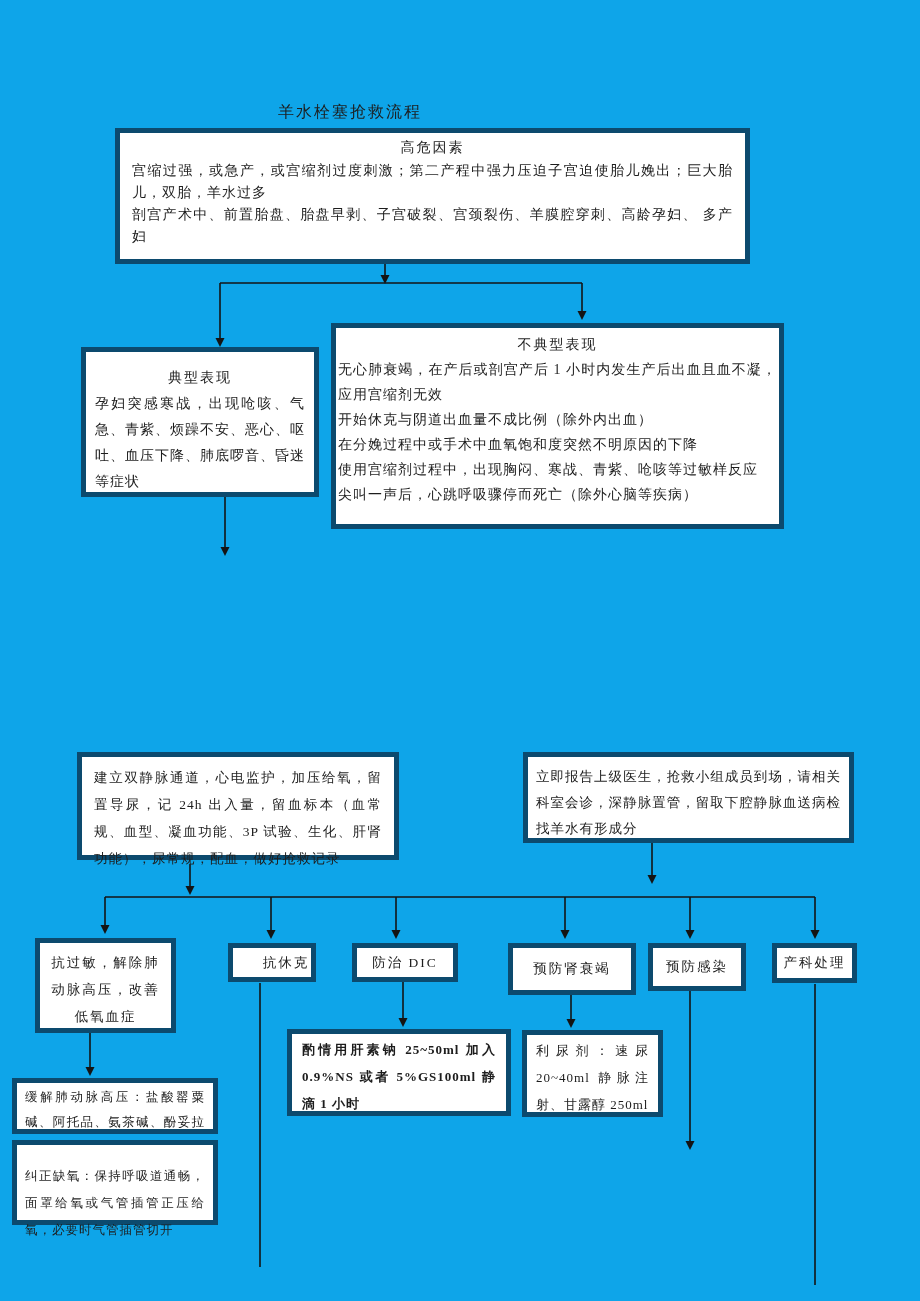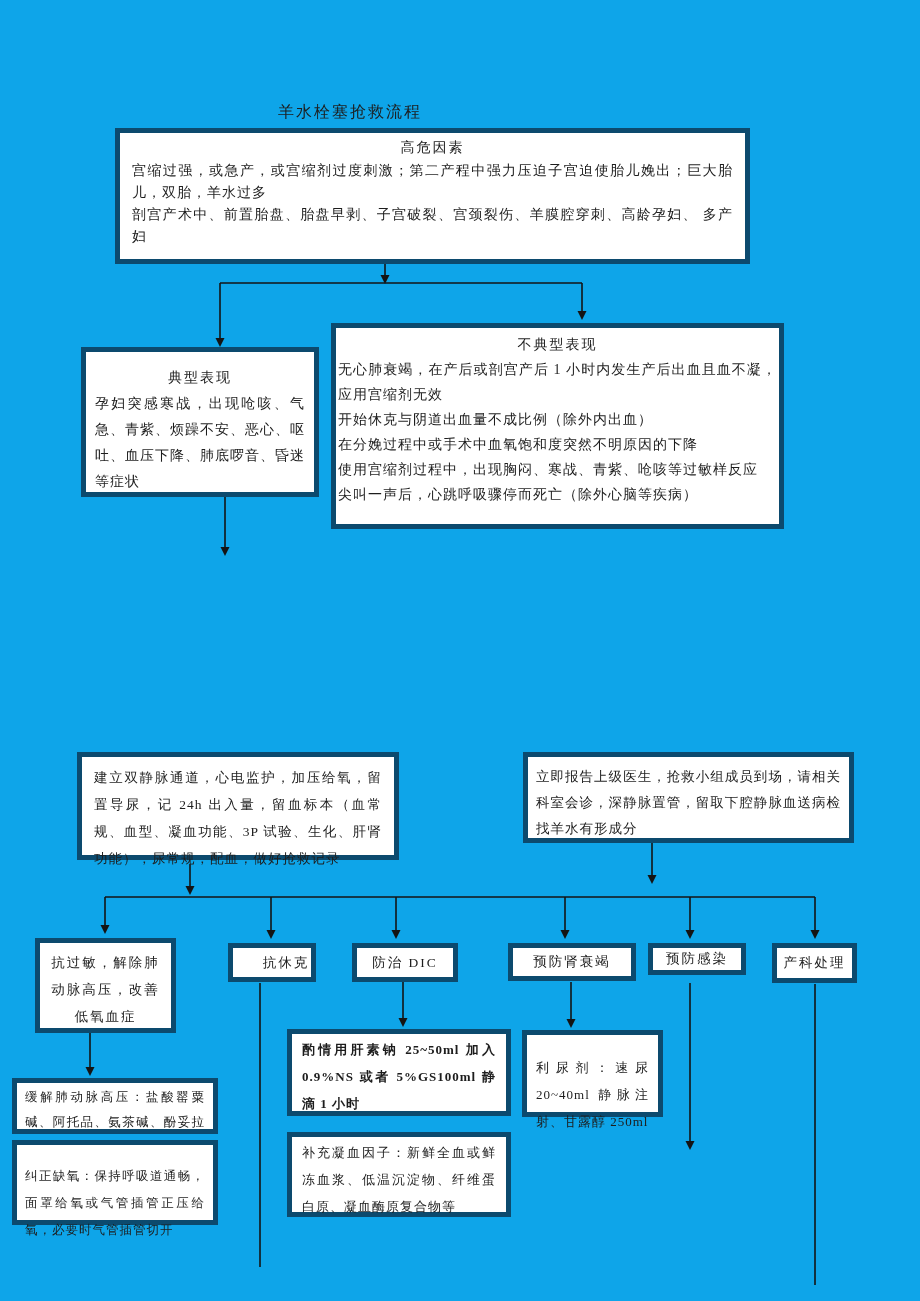--- a/index.html
+++ b/index.html
@@ -47,29 +47,29 @@
   #atypical-box  { left: 331px; top: 323px; width: 453px; height: 206px; padding: 4px 2px; line-height: 25px; }
 
   #stabilize-box { left: 77px;  top: 752px; width: 322px; height: 108px; padding: 7px 12px; line-height: 27px; font-size: 13.5px; }
   #report-box    { left: 523px; top: 752px; width: 331px; height: 91px;  padding: 7px 8px; line-height: 26px; font-size: 13.5px; }
 
   .branch { display: flex; align-items: center; justify-content: center; text-align: center; font-size: 13.5px; letter-spacing: 2px; }
   #branch-allergy   { left: 35px;  top: 938px; width: 141px; height: 95px; padding: 6px 10px; line-height: 27px;
                       display: block; text-align: center; }
   #branch-shock     { left: 228px; top: 943px; width: 88px;  height: 39px; padding-left: 28px; }
   #branch-dic       { left: 352px; top: 943px; width: 106px; height: 39px; }
-  #branch-kidney    { left: 508px; top: 943px; width: 128px; height: 38px; }
-  #branch-infection { left: 648px; top: 943px; width: 98px;  height: 32px; }
+  #branch-kidney    { left: 508px; top: 943px; width: 128px; height: 52px; }
+  #branch-infection { left: 648px; top: 943px; width: 98px;  height: 48px; }
   #branch-obstetric { left: 772px; top: 943px; width: 85px;  height: 40px; }
 
   #pulmonary-box { left: 12px;  top: 1078px; width: 206px; height: 56px; padding: 2px 8px;  font-size: 12.5px; line-height: 25px; }
   #hypoxia-box   { left: 12px;  top: 1140px; width: 206px; height: 85px; padding: 18px 8px;  font-size: 12.5px; line-height: 27px; }
   #heparin-box   { left: 287px; top: 1029px; width: 224px; height: 87px; padding: 2px 10px; font-size: 13px;   line-height: 27px; font-weight: bold; }
   #clotting-box  { left: 287px; top: 1132px; width: 224px; height: 85px; padding: 2px 10px; font-size: 13px;   line-height: 27px; }
-  #diuretic-box  { left: 522px; top: 1030px; width: 141px; height: 87px; padding: 19px 9px;  font-size: 13px;   line-height: 27px; }
+  #diuretic-box  { left: 522px; top: 1030px; width: 141px; height: 87px; padding: 2px 9px;  font-size: 13px;   line-height: 27px; }
 </style>
 </head>
 <body>
 
 <div class="page">
 
   <svg class="connectors" viewBox="0 0 920 1301">
     <g>
       <line x1="385" y1="264" x2="385" y2="276"></line>
         <polygon points="380.5,275 389.5,275 385,284"></polygon>
@@ -191,20 +191,17 @@
 
   <div class="box" id="pulmonary-box">
     <div class="box-body">缓解肺动脉高压：盐酸罂粟碱、阿托品、氨茶碱、酚妥拉明</div>
   </div>
   <div class="box" id="hypoxia-box">
     <div class="box-body">纠正缺氧：保持呼吸道通畅，面罩给氧或气管插管正压给氧，必要时气管插管切开</div>
   </div>
   <div class="box" id="heparin-box">
     <div class="box-body">酌情用肝素钠 25~50ml 加入 0.9%NS 或者 5%GS100ml 静滴 1 小时</div>
   </div>
-  <div class="box" id="clotting-box">
-    <div class="box-body">补充凝血因子：新鲜全血或鲜冻血浆、低温沉淀物、纤维蛋白原、凝血酶原复合物等</div>
-  </div>
   <div class="box" id="diuretic-box">
     <div class="box-body">利尿剂：速尿 20~40ml 静脉注射、甘露醇 250ml</div>
   </div>
 
 </div>
 
 </body></html>

